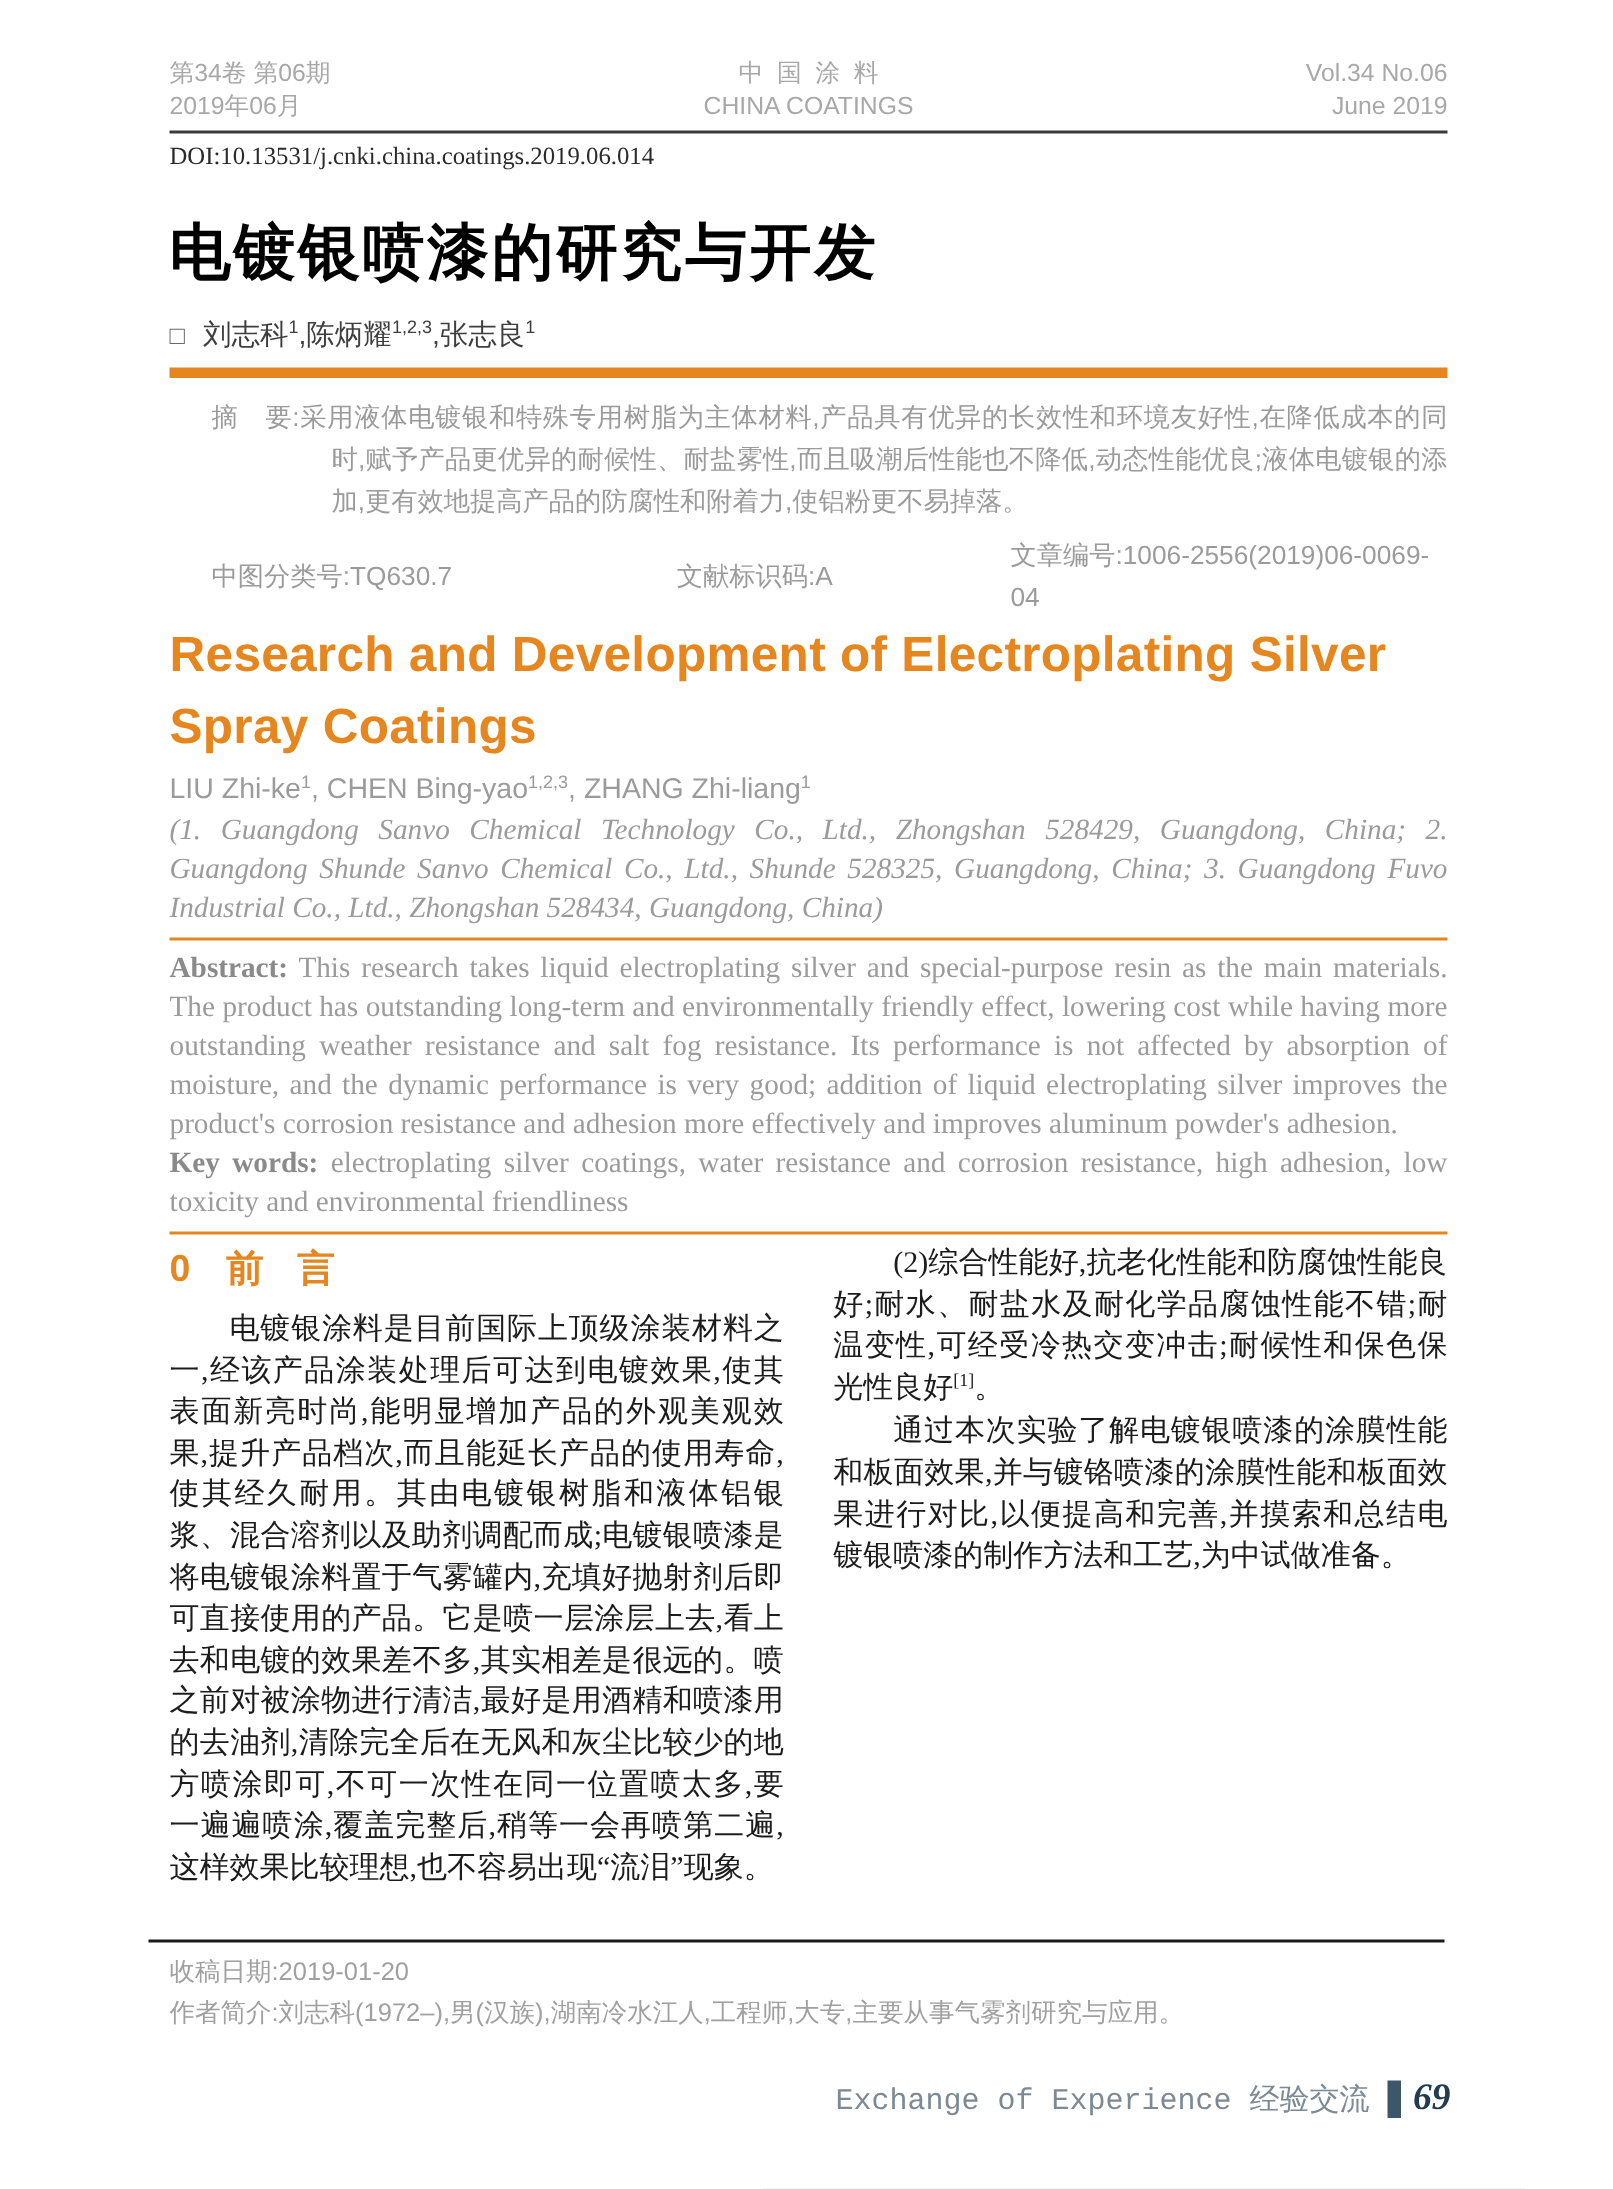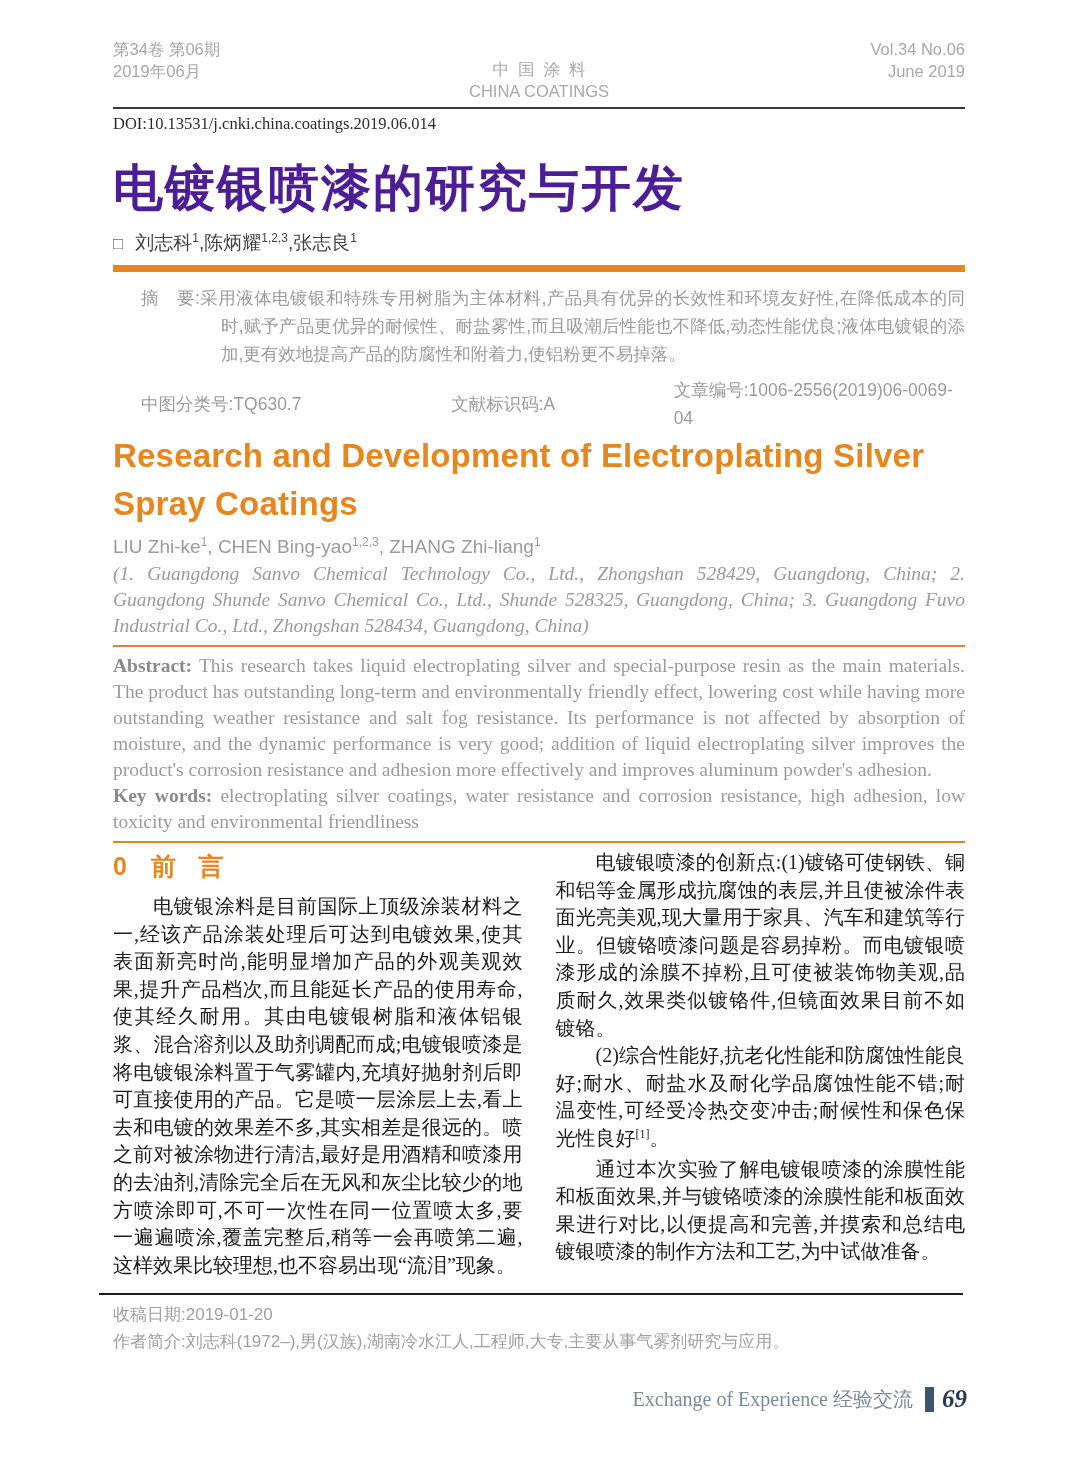--- a/index.html
+++ b/index.html
@@ -8,27 +8,27 @@
     position:relative; width:1075px; height:1459px; margin:0 auto;
     background:#ffffff; overflow:hidden;
     font-family:"Liberation Sans", sans-serif;
     padding:38px 110px 15px 113px;
   }
   
   .jheader { display:grid; grid-template-columns:1fr auto 1fr; align-items:start;
     color:#a8a8a8; font-size:16.5px; line-height:22px; }
   .jheader .hl { text-align:left; }
   .jheader .hc { text-align:center; }
-  .jheader .hc .cnname { letter-spacing:0.55em; margin-right:-0.55em;margin-top:20px; }
+  .jheader .hc .cnname { letter-spacing:0.55em; margin-right:-0.55em; }
   .jheader .hr { text-align:right; }
   .header-rule { border:none; height:2px; background:#3a3a3a; margin-top:5px; }
   .doi { margin-top:5px; font-family:"Liberation Serif", serif; font-size:16.5px; color:#2b2b2b; }
 
   
-  .cn-title { margin-top:26px; color:#4c1d95; font-size:50px; font-weight:bold;
+  .cn-title { margin-top:26px; color:#000000; font-size:41px; font-weight:bold;
     letter-spacing:2px; line-height:56px; }
   .authors-cn { margin-top:14px; font-size:19px; color:#3f3f3f; }
   .authors-cn .marker { color:#6b6b6b; font-size:17px; margin-right:12px; }
   .sup { font-size:12px; position:relative; top:-7px; }
   .affil-cn { margin-top:4px; padding-left:27px; font-size:19px; color:#3f3f3f;
     line-height:29px; }
   .rule-thick { height:7px; background:#e5861f; margin-top:9px; }
 
   
   .abs-cn { margin-top:12px; padding-left:28px; color:#9b9b9b; font-size:17.5px; line-height:28px; }
@@ -63,21 +63,21 @@
   .columns p { text-indent:2em; }
   .refsup { font-size:12px; position:relative; top:-7px; }
 
   
   .footnote-wrap { position:absolute; left:99px; right:112px; top:1293px; }
   .footnote-rule { height:2px; background:#1a1a1a; }
   .footnote { margin-top:6px; padding-left:14px; color:#a0a0a0; font-size:17px; line-height:27px; }
 
   
   .pfooter { position:absolute; right:108px; top:1385px; display:flex; align-items:center; }
-  .pfooter .ptxt { color:#7b8a94; font-family:Liberation Serif, serif; font-size:20px;text-align:center; }
+  .pfooter .ptxt { color:#7b8a94; font-family:Liberation Mono, monospace; font-size:20px;text-align:center; }
   .pfooter .pbar { width:9px; height:25px; background:#3e566b; margin:0 8px 0 12px; }
   .pfooter .pnum { color:#243c4f; font-family:"Liberation Serif", serif;
     font-size:25px; font-weight:bold; font-style:italic; }
 </style>
 </head>
 <body>
 
 <div class="page">
 
   <div class="jheader">
@@ -135,21 +135,20 @@
   <div class="rule-thin"></div>
 
   <div class="columns">
     <div class="col">
       <div class="sec-head">
         <span class="num">0</span><span class="txt">前言</span>
       </div>
       <p>电镀银涂料是目前国际上顶级涂装材料之一,经该产品涂装处理后可达到电镀效果,使其表面新亮时尚,能明显增加产品的外观美观效果,提升产品档次,而且能延长产品的使用寿命,使其经久耐用。其由电镀银树脂和液体铝银浆、混合溶剂以及助剂调配而成;电镀银喷漆是将电镀银涂料置于气雾罐内,充填好抛射剂后即可直接使用的产品。它是喷一层涂层上去,看上去和电镀的效果差不多,其实相差是很远的。喷之前对被涂物进行清洁,最好是用酒精和喷漆用的去油剂,清除完全后在无风和灰尘比较少的地方喷涂即可,不可一次性在同一位置喷太多,要一遍遍喷涂,覆盖完整后,稍等一会再喷第二遍,这样效果比较理想,也不容易出现“流泪”现象。</p>
     </div>
     <div class="col">
-      <p>电镀银喷漆的创新点:(1)镀铬可使钢铁、铜和铝等金属形成抗腐蚀的表层,并且使被涂件表面光亮美观,现大量用于家具、汽车和建筑等行业。但镀铬喷漆问题是容易掉粉。而电镀银喷漆形成的涂膜不掉粉,且可使被装饰物美观,品质耐久,效果类似镀铬件,但镜面效果目前不如镀铬。</p>
       <p>
         <span>(2)综合性能好,抗老化性能和防腐蚀性能良好;耐水、耐盐水及耐化学品腐蚀性能不错;耐温变性,可经受冷热交变冲击;耐候性和保色保光性良好</span><span class="refsup">[1]</span><span>。</span>
       </p>
       <p>通过本次实验了解电镀银喷漆的涂膜性能和板面效果,并与镀铬喷漆的涂膜性能和板面效果进行对比,以便提高和完善,并摸索和总结电镀银喷漆的制作方法和工艺,为中试做准备。</p>
     </div>
   </div>
 
   <div class="footnote-wrap">
     <div class="footnote-rule"></div>
     <div class="footnote">

